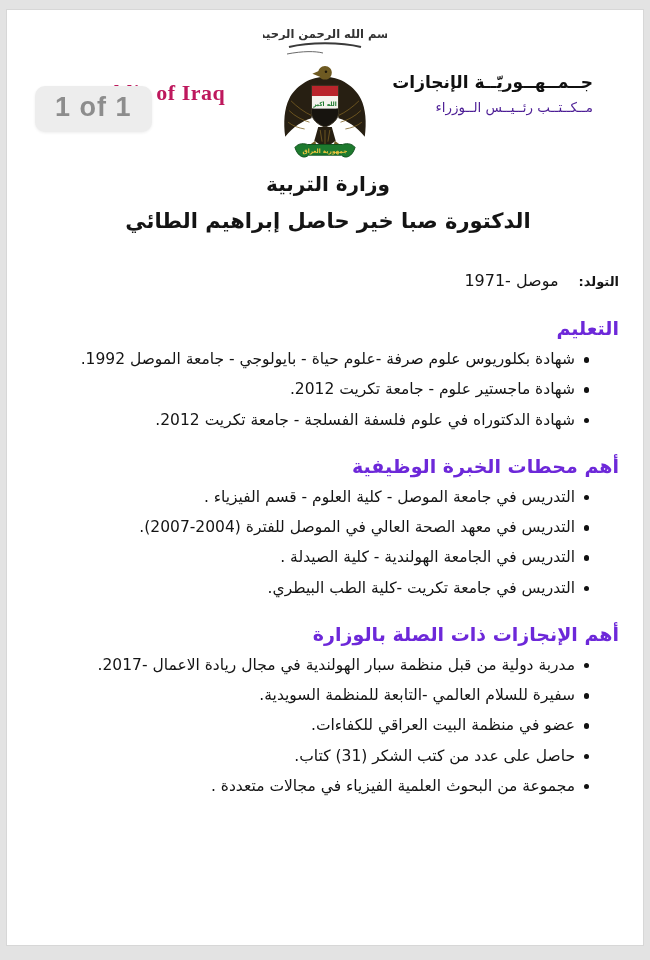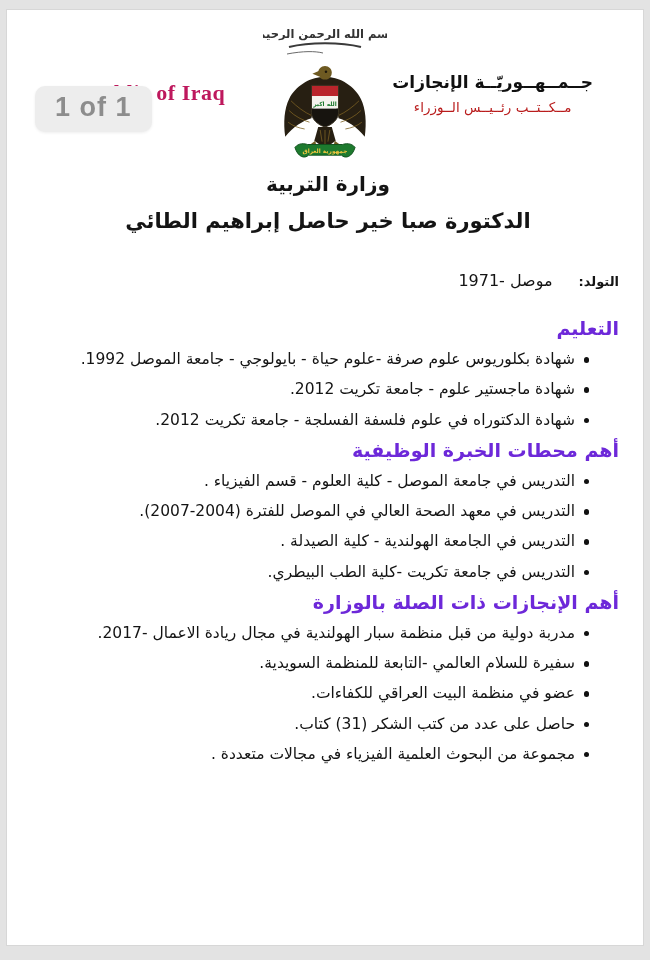--- a/index.html
+++ b/index.html
@@ -37,35 +37,35 @@
     position:absolute; left:50%; top:4px; transform:translateX(-50%);
     width:150px; text-align:center;
   }
   .hdr-center svg { display:block; margin:0 auto; }
 
   .hdr-right {
     position:absolute; right:50px; top:62px; text-align:center;
     direction:rtl; color:#101010;
   }
   .hdr-right .l1 { font-size:17px; font-weight:bold; letter-spacing:0.5px; }
-  .hdr-right .l2 { font-size:13.5px; margin-top:7px; color:#b91c1c; }
+  .hdr-right .l2 { font-size:13.5px; margin-top:7px; color:#4c1d95;text-align:right; }
 
   
   .doc {
     position:absolute; left:30px; right:24px; top:162px;
     direction:rtl; color:#141414;
   }
   .ministry { font-size:20px; font-weight:bold; text-align:center; }
   .person   { font-size:21px; font-weight:bold; text-align:center; margin-top:13px; }
 
   .birth { margin-top:38px; font-size:16px; text-align:right; }
   .birth .lbl { font-weight:bold; font-size:13px; }
-  .birth .val { margin-right:21px; }
+  .birth .val { margin-right:15px; }
 
-  .sec { margin-top:7px; }
+  .sec { margin-top:23px; }
   .sec.first { margin-top:27px; }
   .sec h3 { margin:0; font-size:19px; font-weight:bold; color:#6d28d9; }
   .sec ul { margin:9px 27px 0 0; padding:0; list-style:none; }
   .sec li {
     position:relative; padding-right:17px; margin-bottom:7px;
     font-size:15.5px; line-height:1.5; text-align:right;
   }
   .sec li::before {
     content:""; position:absolute; right:3px; top:9px;
     width:5.5px; height:5.5px; border-radius:50%; background:#111;

